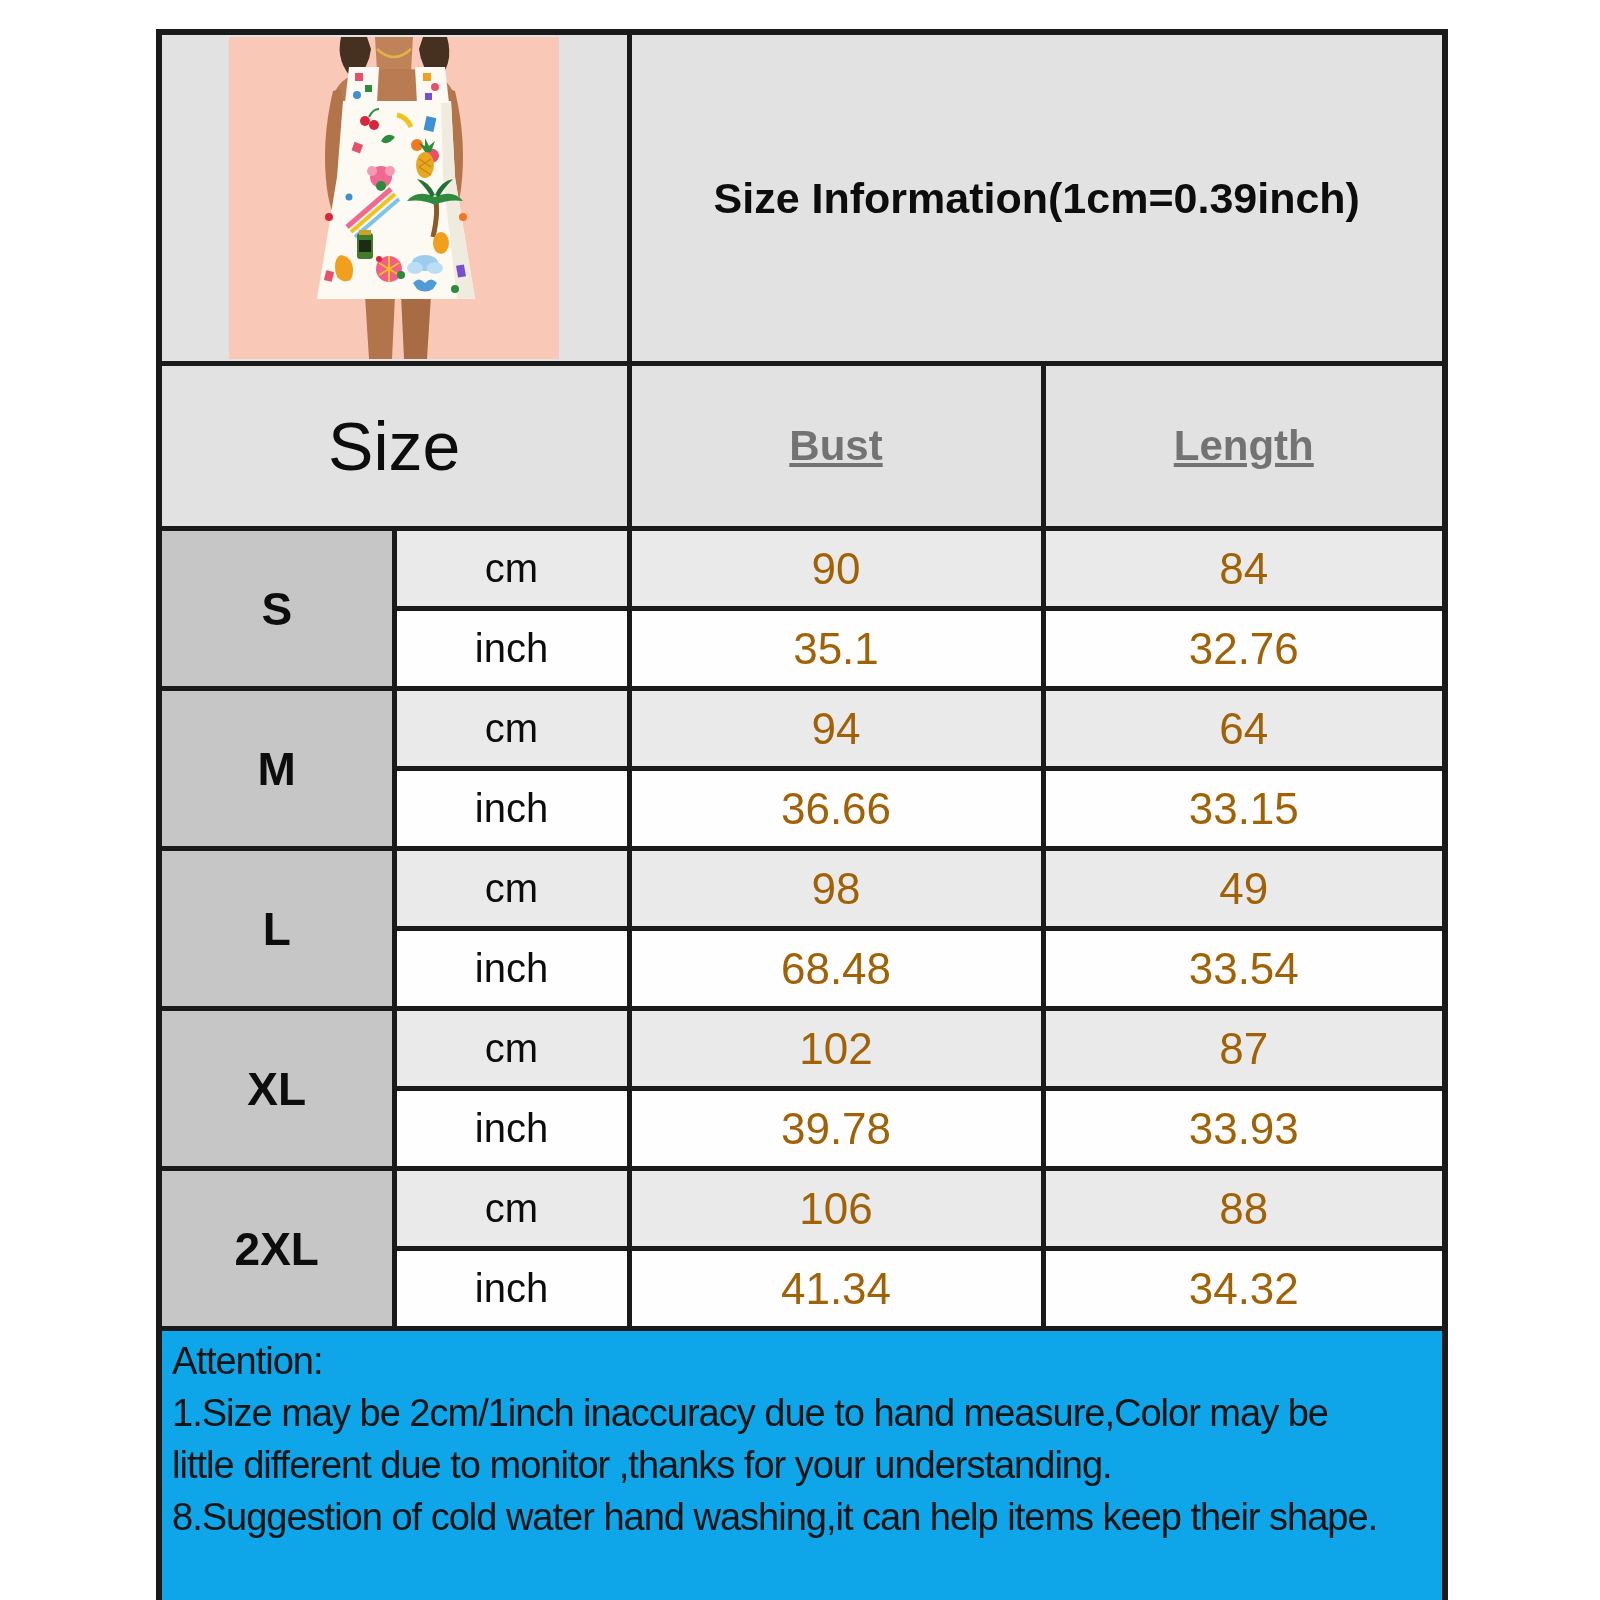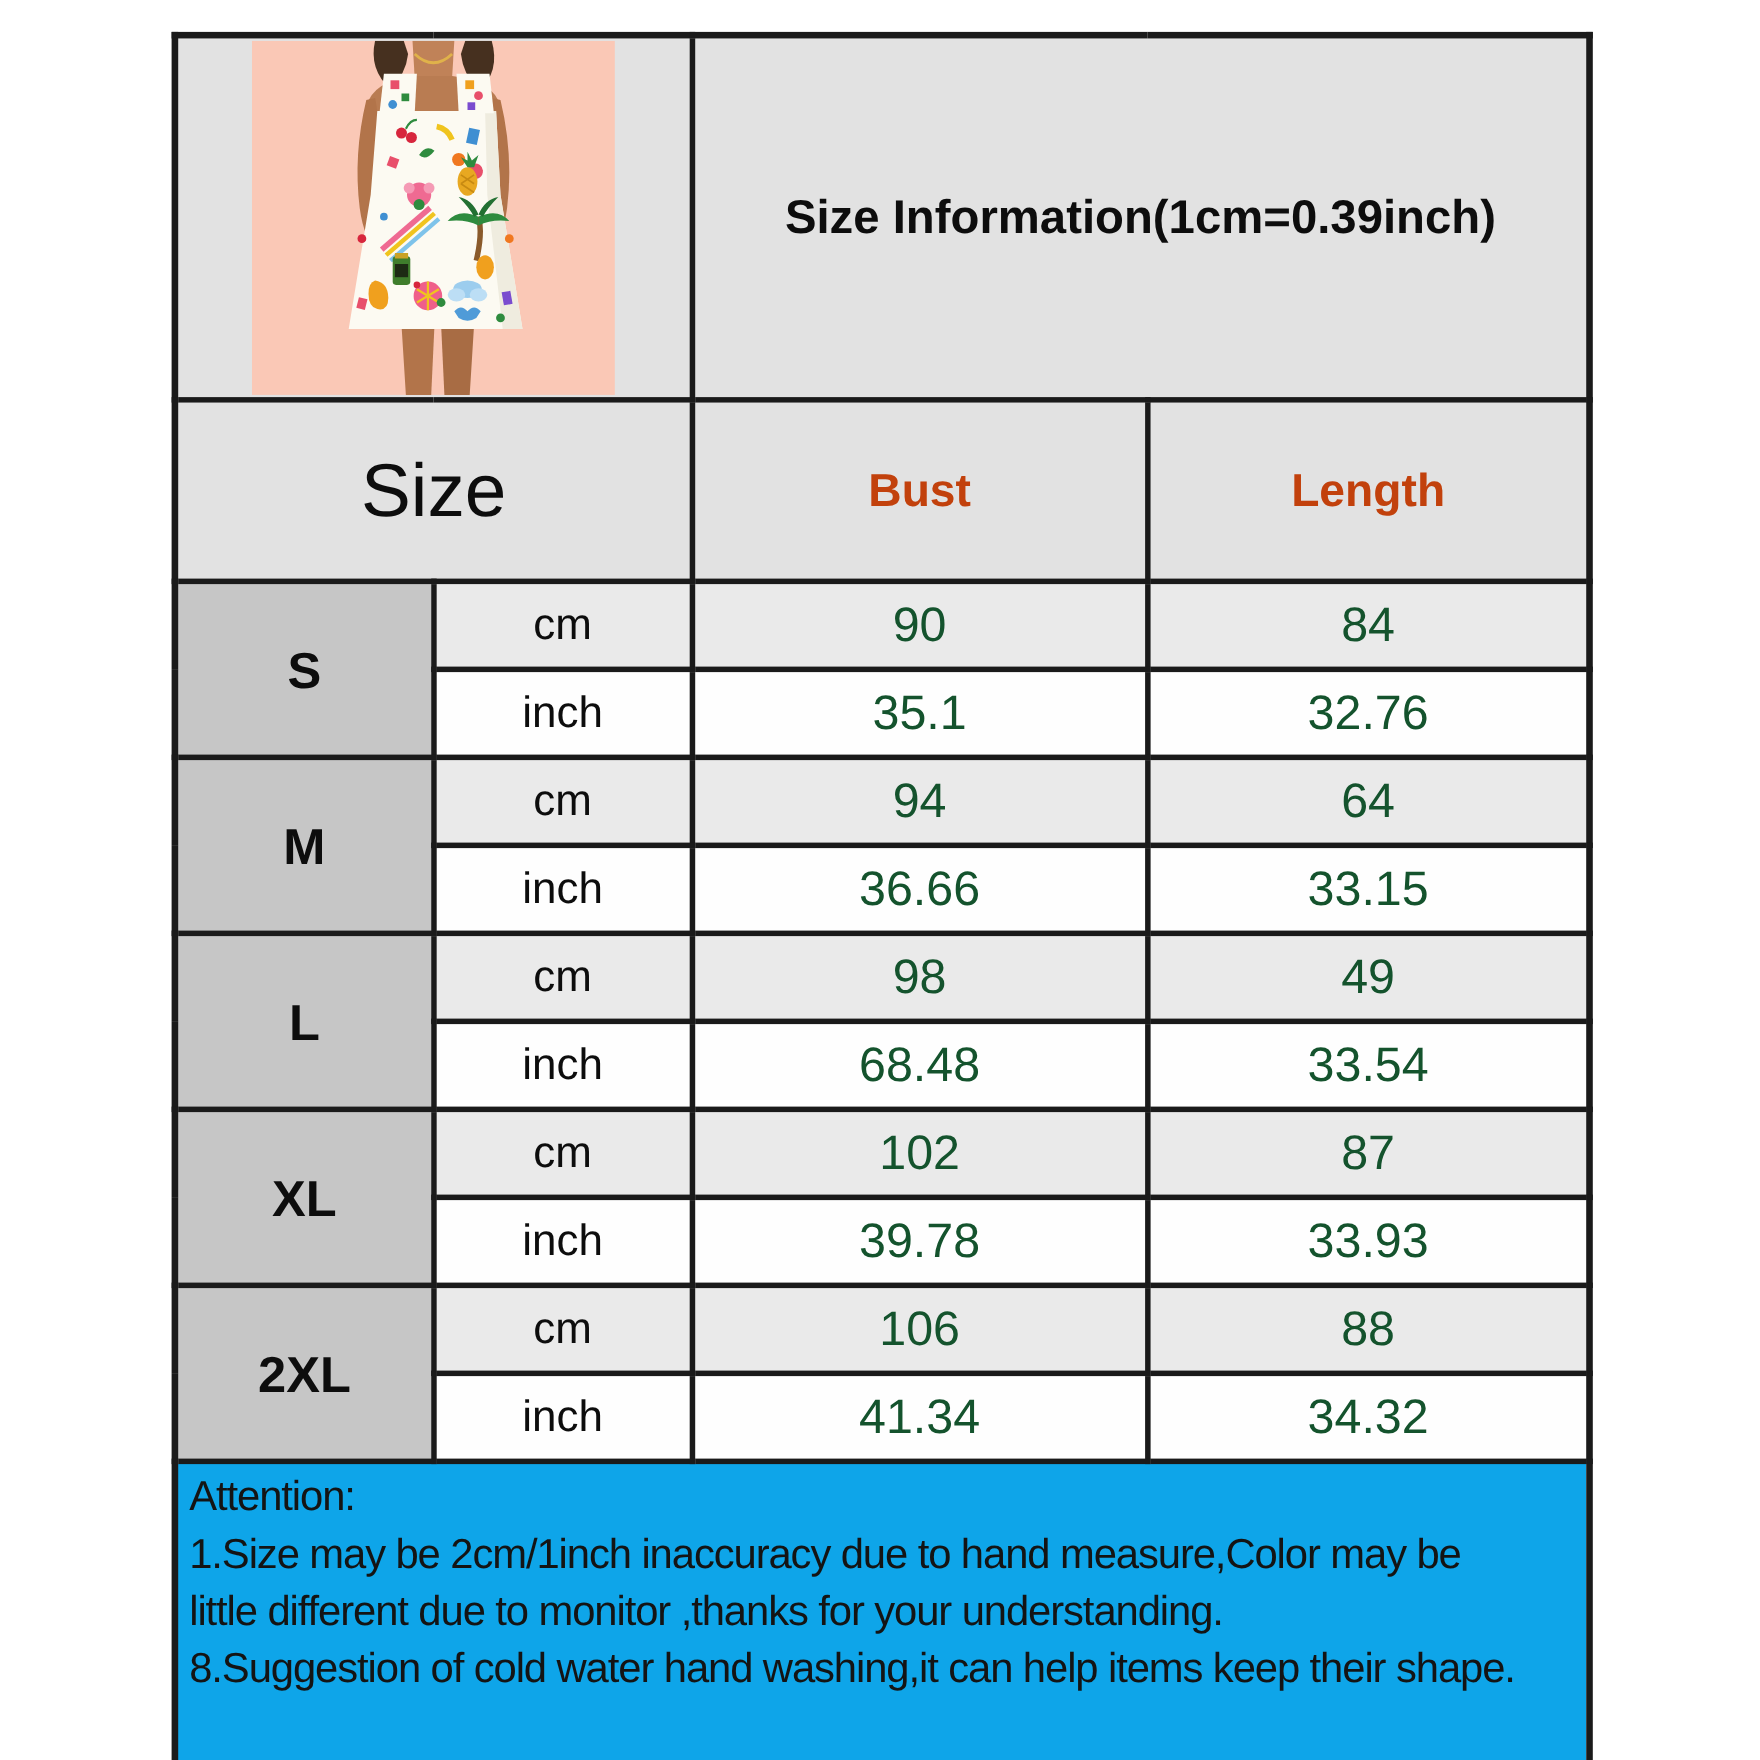--- a/index.html
+++ b/index.html
@@ -39,24 +39,24 @@
   .photo-cell .photo-wrap {
     width: 100%; height: 326px;
     display: flex; align-items: center; justify-content: center;
   }
   .photo-frame { width: 330px; height: 322px; }
 
   .title-cell span {
     font-size: 43px; font-weight: bold; letter-spacing: 0px; color: #0d0d0d;
   }
   .size-head   { font-size: 68px; font-weight: normal; color: #0d0d0d; }
-  .col-head    { font-size: 42px; font-weight: bold; color: #c2410c; }
+  .col-head    { font-size: 42px; font-weight: bold; color: #737373; text-decoration: underline; }
   .size-label  { font-size: 46px; font-weight: bold; color: #0d0d0d; }
   .unit-label  { font-size: 40px; font-weight: normal; color: #0d0d0d; }
-  .value       { font-size: 44px; font-weight: normal; color: #14532d; }
+  .value       { font-size: 44px; font-weight: normal; color: #a16207; }
 
   .attention-cell {
     height: 272px;
     text-align: left !important;
     vertical-align: top !important;
     background: #0ea5e9;
     padding: 4px 8px 0 10px !important;
   }
   .att-line {
     font-size: 38px;

